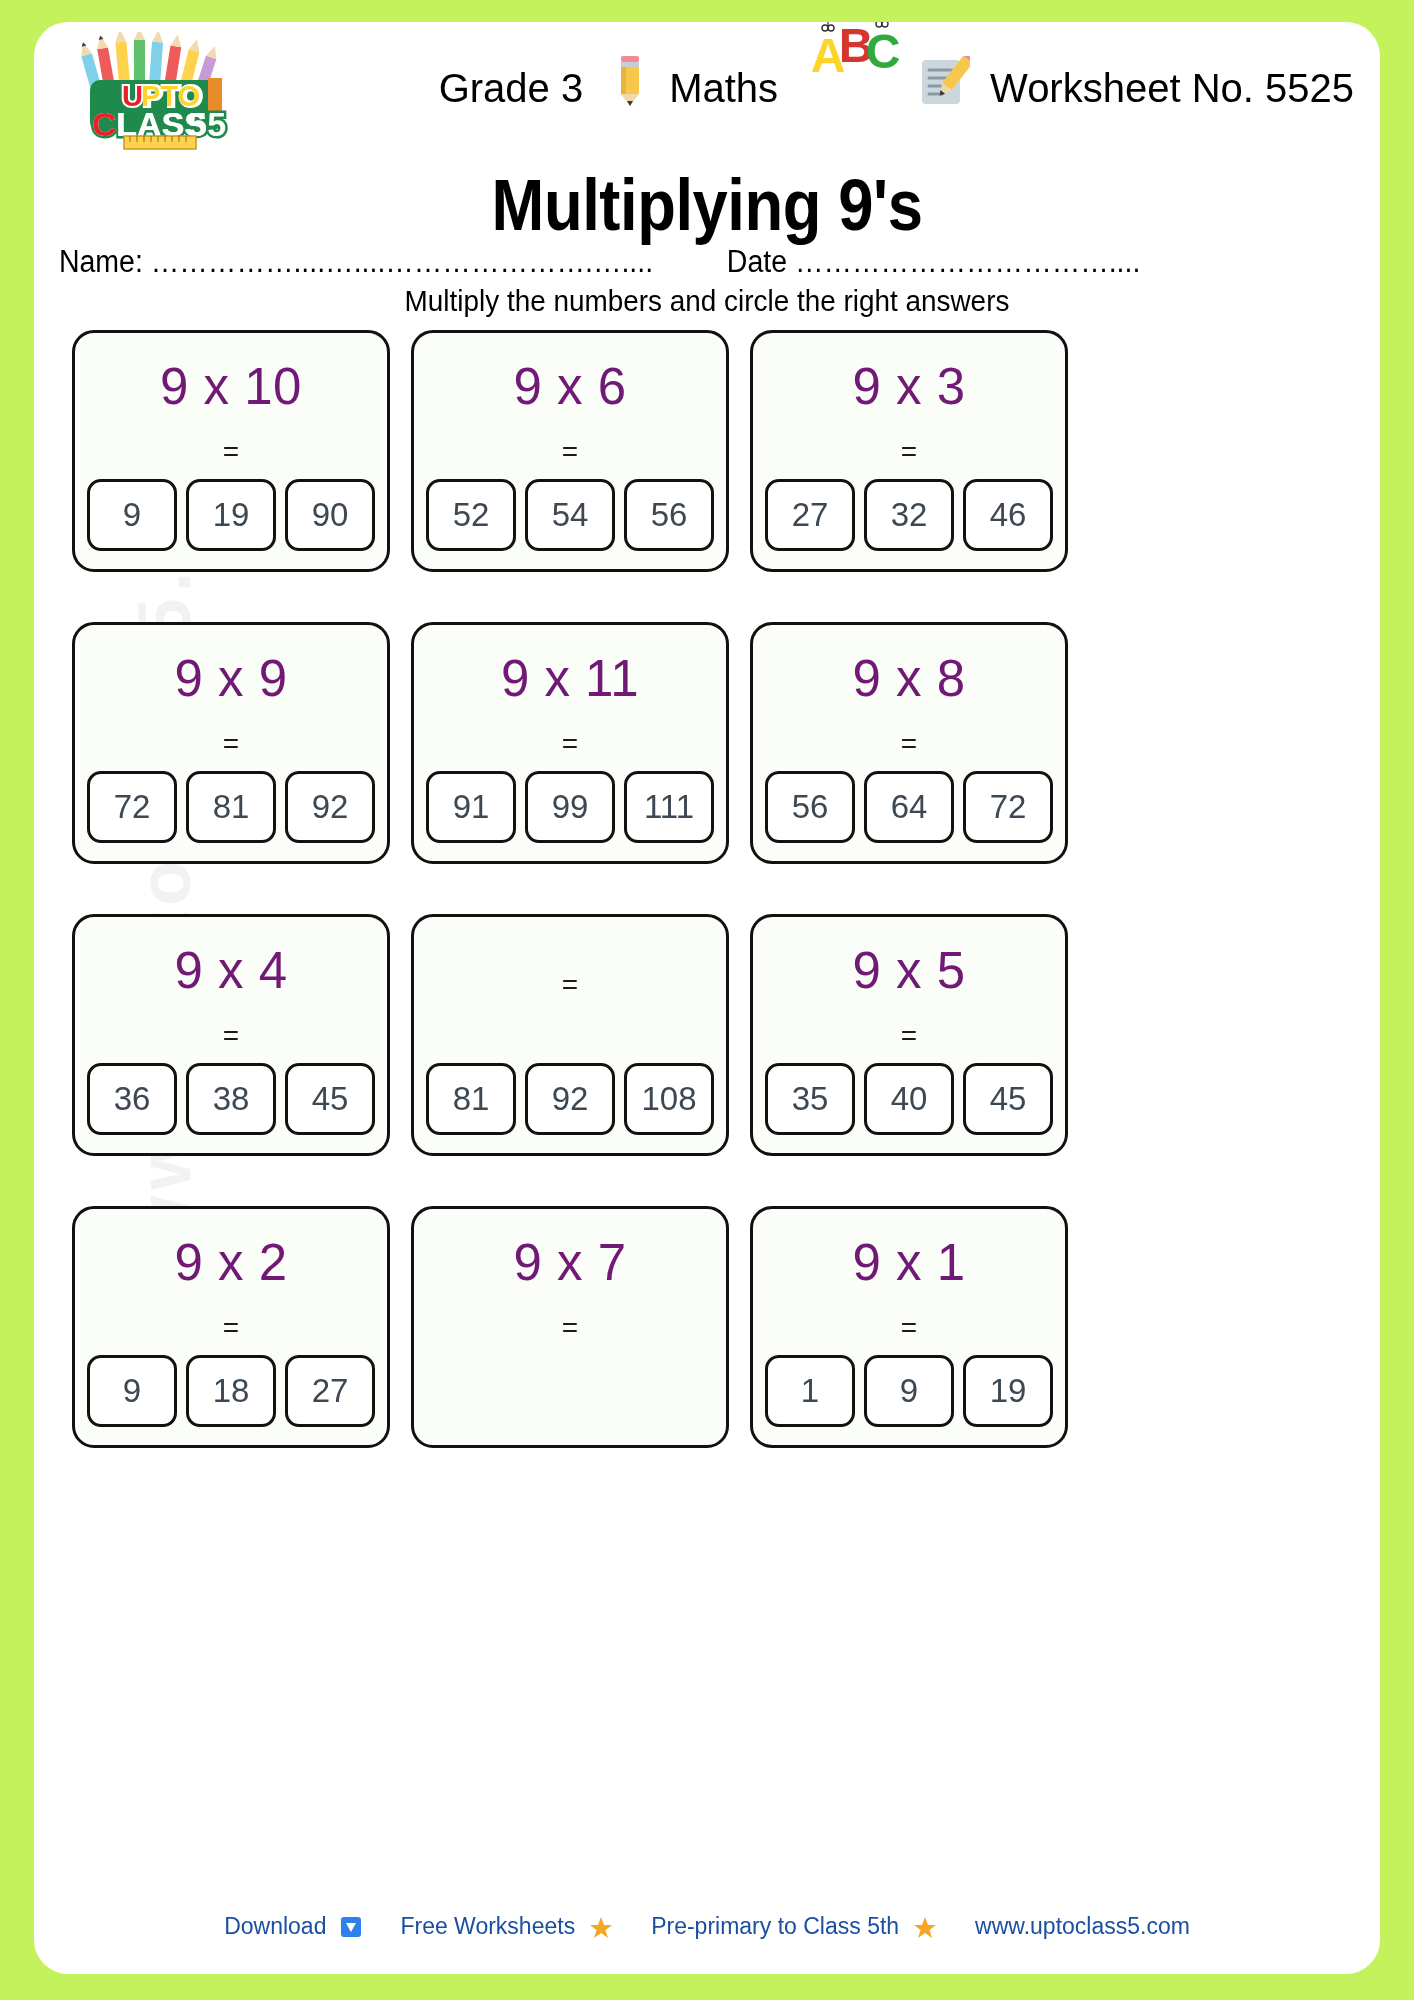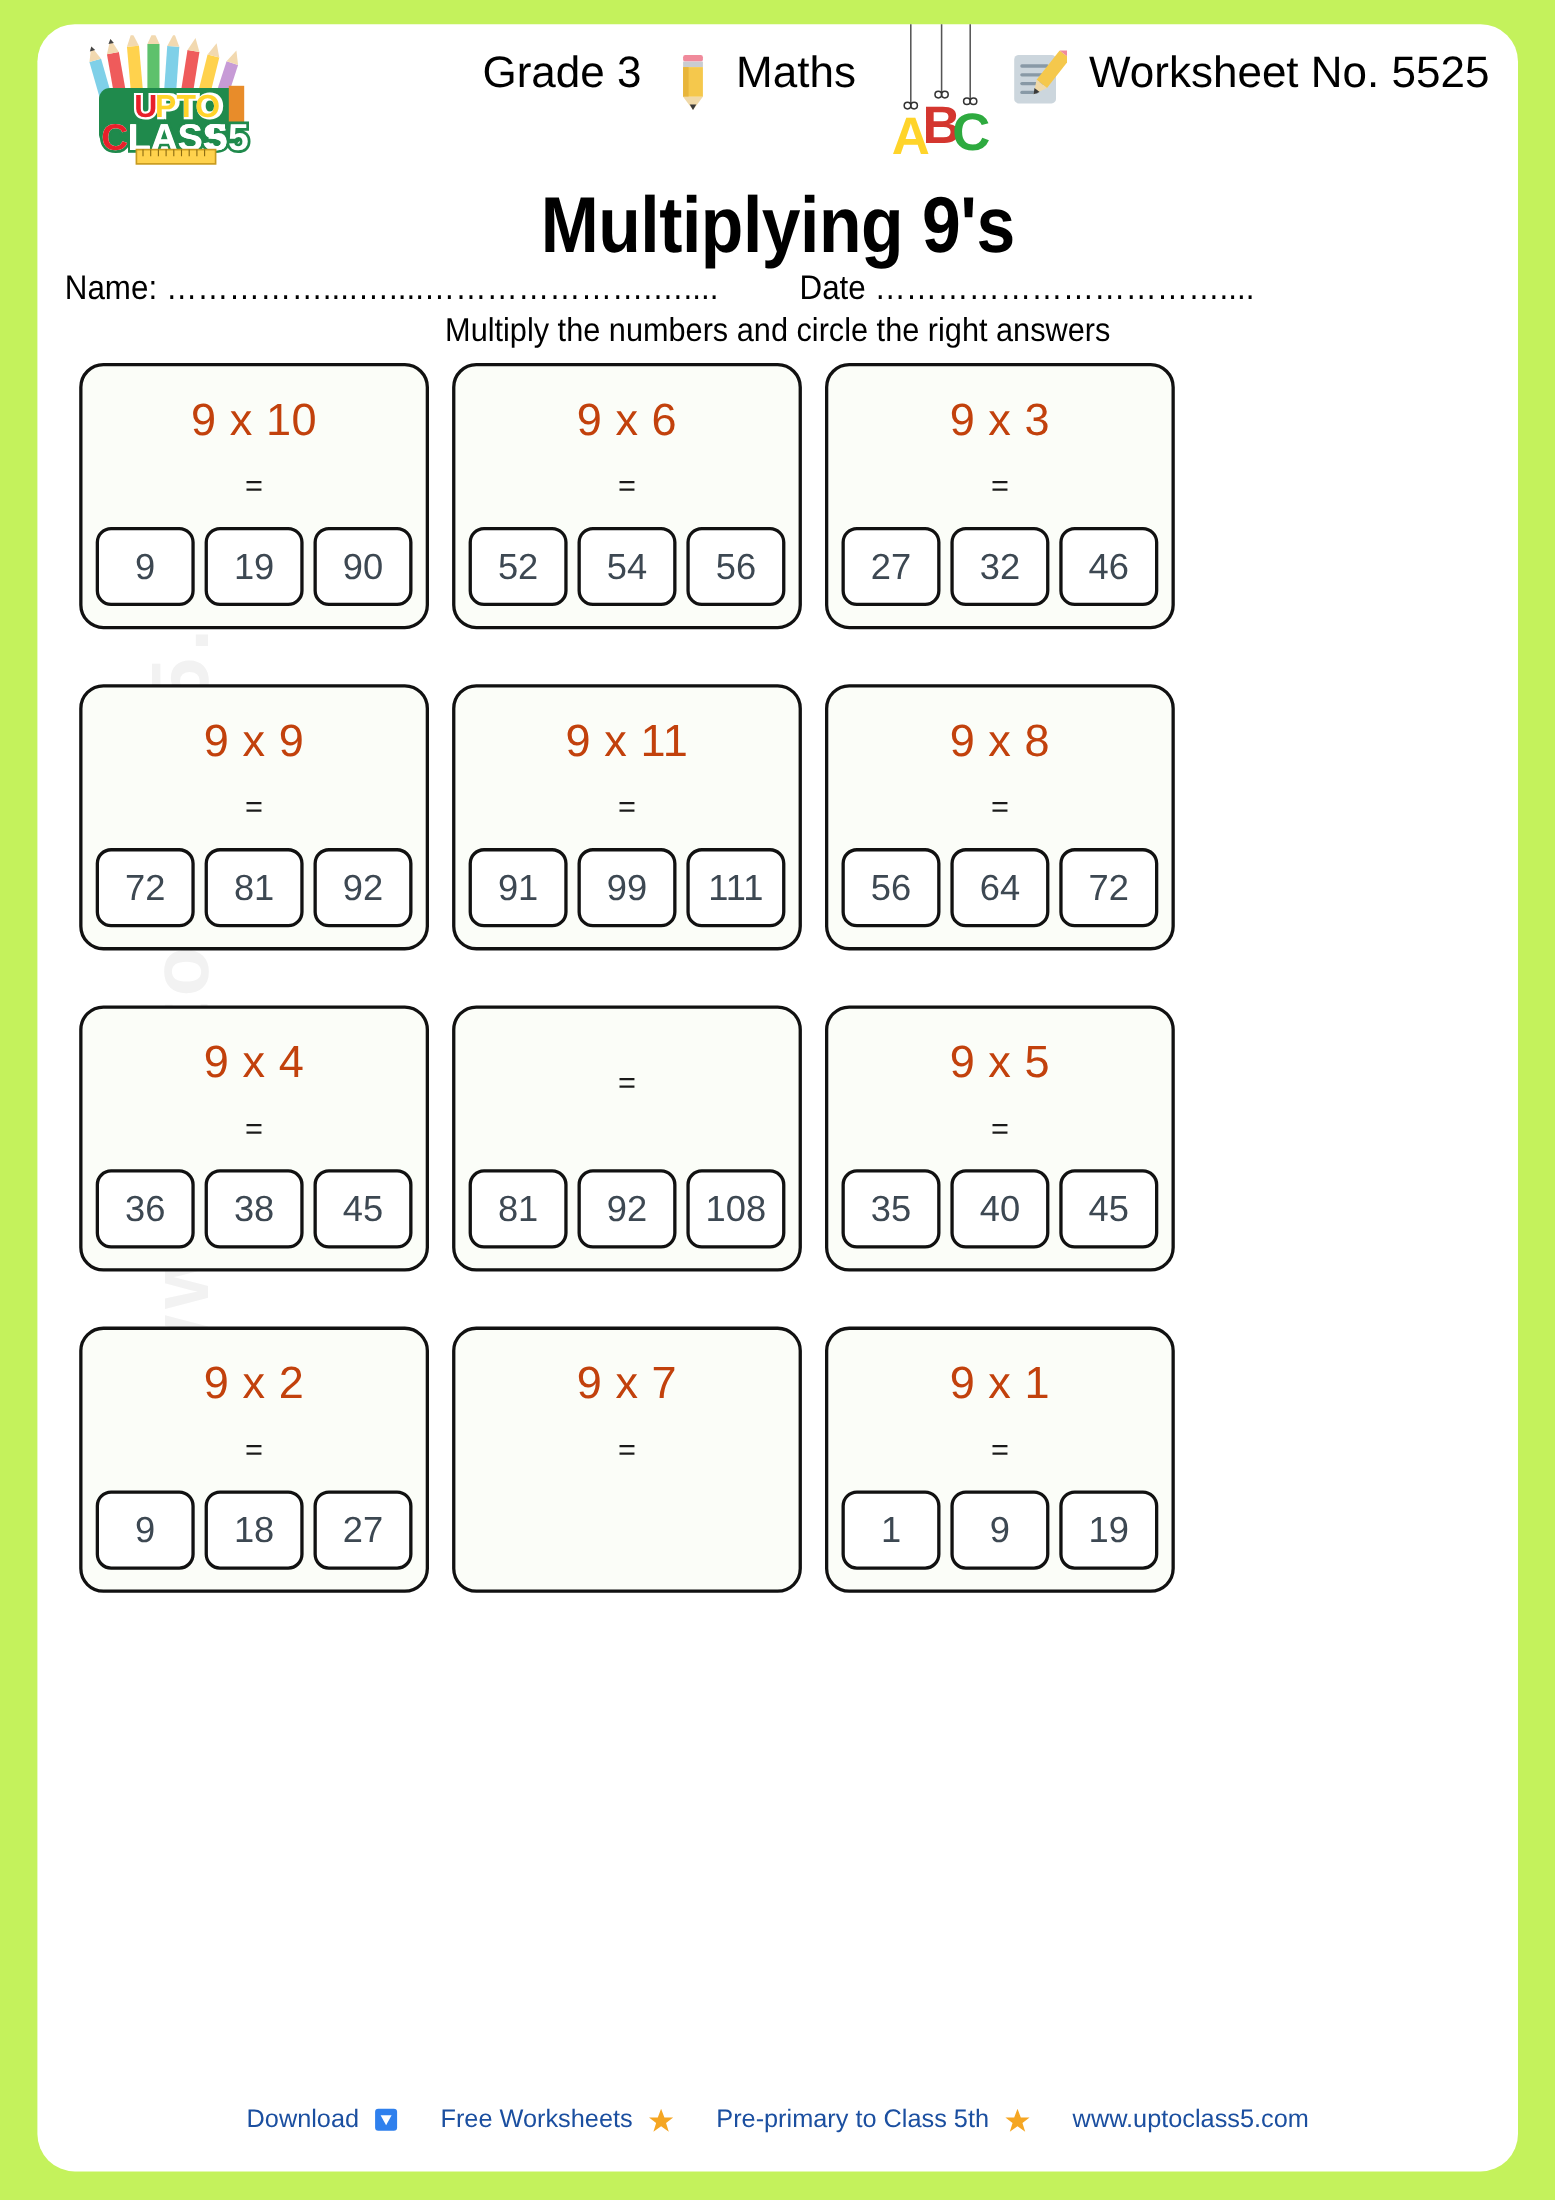--- a/index.html
+++ b/index.html
@@ -65,21 +65,21 @@
   }
   #logo svg { display: block; width: 100%; height: 100%; }
 
   #headline {
     position: absolute;
     left: 200px;
     top: 24px;
     right: 26px;
     height: 62px;
     display: flex;
-    align-items: flex-start;
+    align-items: flex-end;
     justify-content: flex-end;
     gap: 0px;
     font-size: 40px;
     color: #000;
     white-space: nowrap;
   }
   .hl-text { font-size: 40px; line-height: 1; }
   #grade-label { margin-right: 34px; }
   #maths-label { margin-right: 32px; }
 
@@ -171,22 +171,22 @@
   .card {
     border: 3px solid #111;
     border-radius: 22px;
     background: #fbfdf8;
     position: relative;
     padding-top: 28px;
   }
 
   .expr {
     text-align: center;
-    font-size: 41px;
-    color: #c2410c;
+    font-size: 51px;
+    color: #701a75;
     line-height: 1;
     letter-spacing: 0.5px;
   }
 
   .eq {
     text-align: center;
     font-size: 28px;
     color: #1a1a1a;
     margin-top: 26px;
     line-height: 1;

